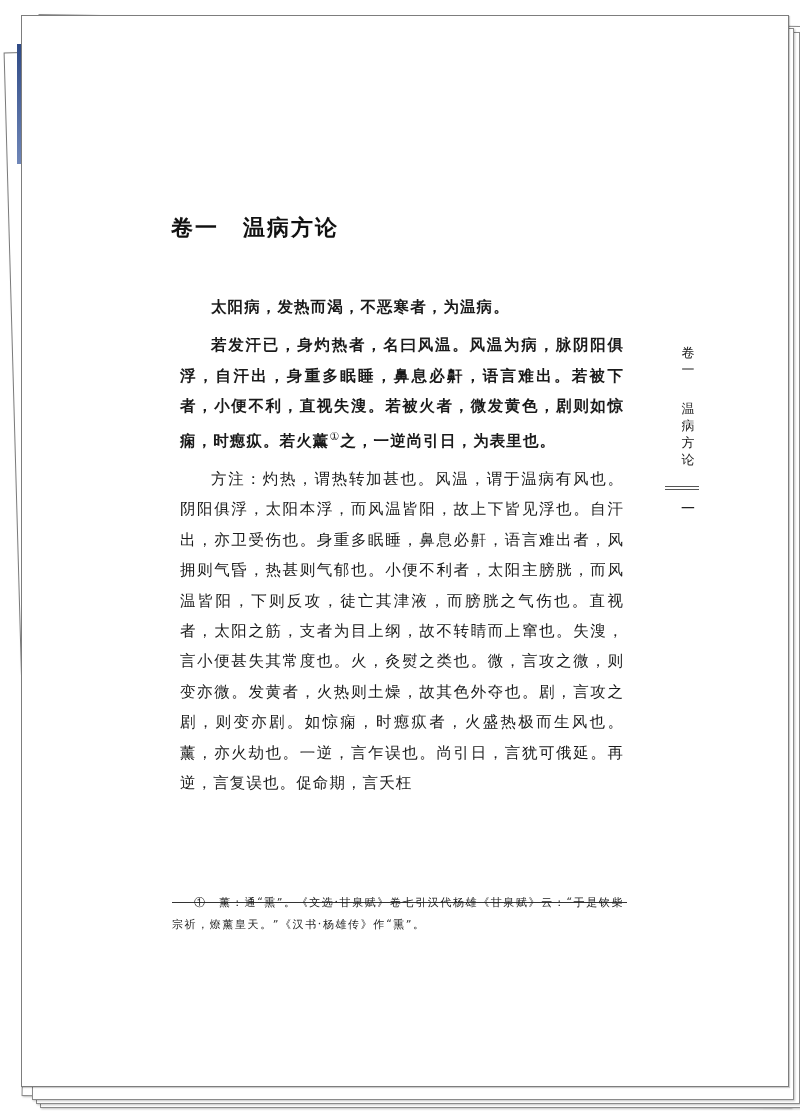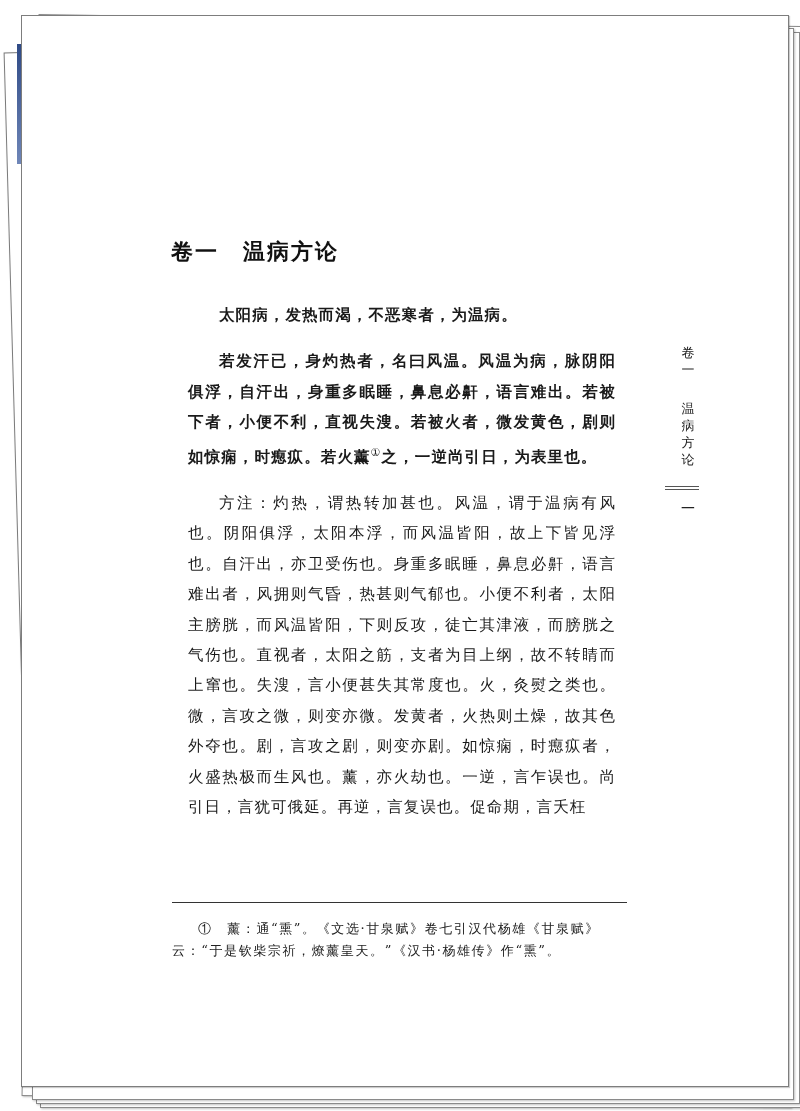--- a/index.html
+++ b/index.html
@@ -29,38 +29,38 @@
     }
     .page-main {
       left: 21px; top: 15px; width: 766px; height: 1070px;
       border: 1px solid #7d7d7d;
       box-shadow: 1px 1px 1px rgba(0,0,0,0.2);
     }
 
     .chapter-title {
       position: absolute; left: 171px; top: 213px;
       font-size: 22px; font-weight: bold; color: #111;
-      letter-spacing: 2px; white-space: pre; margin-top: 24px;
+      letter-spacing: 2px; white-space: pre;
     }
     .body-text {
       position: absolute; left: 172px; top: 284px; width: 460px;
       font-size: 15.5px; line-height: 30.4px; color: #1a1a1a;
       letter-spacing: 1.1px;
     }
-    .para { margin: 16px; text-indent: 2em; text-align: justify; }
+    .para { margin: 8px; text-indent: 2em; text-align: justify; }
     .para.bold { font-weight: bold; }
     .sup { font-size: 11px; vertical-align: 6px; font-weight: normal; }
 
     .footnote-rule {
       position: absolute; left: 172px; top: 902px; width: 455px; height: 0;
       border-top: 1px solid #333;
     }
     .footnote {
-      position: absolute; left: 172px; top: 918px; width: 460px;
-      font-size: 13px; line-height: 22px; color: #222;
+      position: absolute; left: 172px; top: 892px; width: 460px;
+      font-size: 11px; line-height: 22px; color: #222;
       text-indent: 2em; letter-spacing: 1.6px;
     }
 
     .running-head {
       position: absolute; left: 676px; top: 344px; width: 24px;
       font-size: 13px; color: #222; text-align: center; line-height: 17px;
     }
     .rh-gap { height: 22px; }
     .rh-rule { position:absolute; left: 665px; top: 486px; width: 34px; height: 2px; border-top: 1px solid #555; border-bottom: 1px solid #555; }
     .page-number { position:absolute; left: 676px; top: 500px; width: 24px; text-align:center; font-size: 14px; color:#222; }

